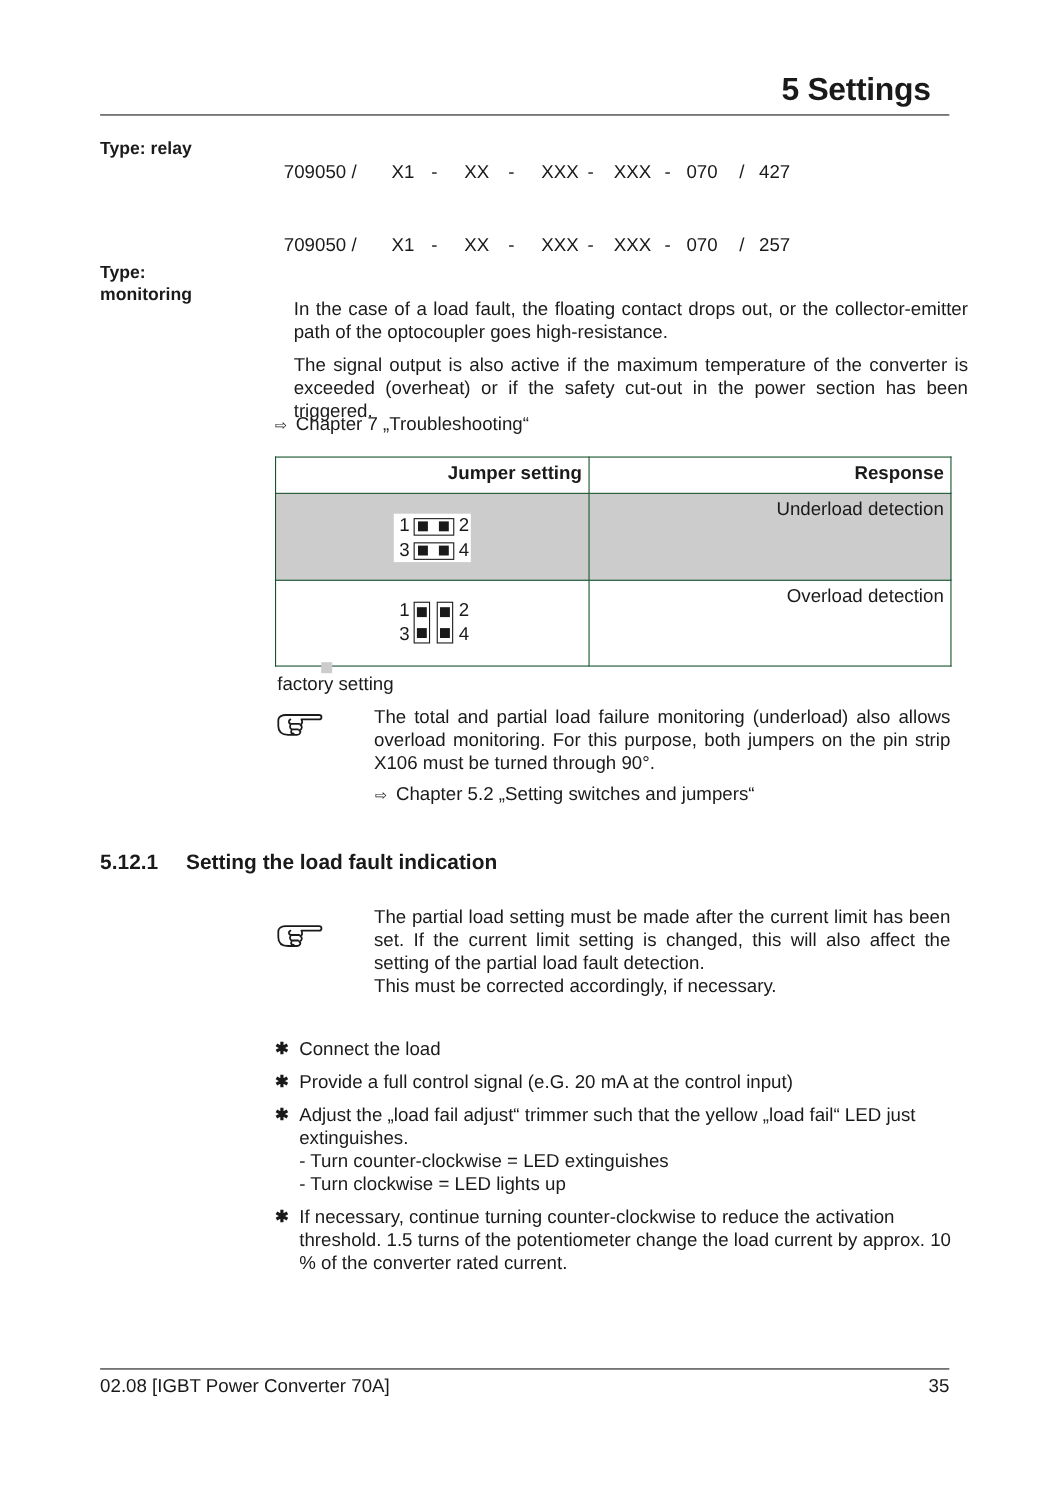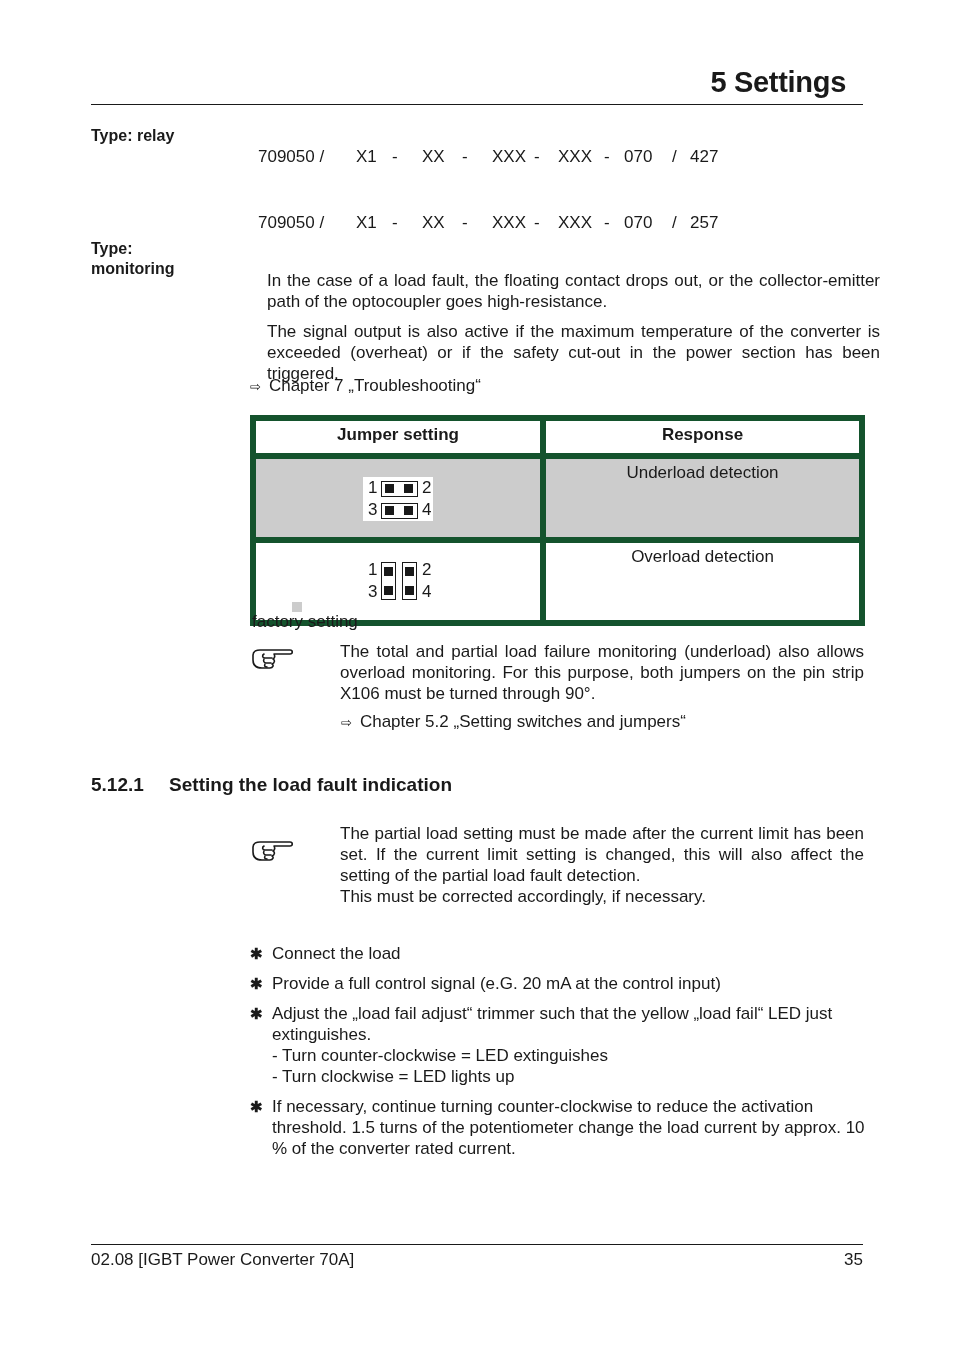--- a/index.html
+++ b/index.html
@@ -19,21 +19,21 @@
     left: 250px; width: 613px; font-size: 17px; line-height: 21px; text-align: justify;
     margin: 17px;
   }
   .ref { font-size: 17px; line-height: 19px; }
   .ref .arrow { font-size: 13px; margin-right: 8px; }
   table.jt {
     position: absolute; left: 250px; top: 415px; width: 615px;
     border-collapse: collapse; font-size: 17px;
   }
   table.jt td, table.jt th {
-    border: 6px solid #14532d; vertical-align: top; text-align: center; padding: 4px 6px;
+    border: 1px solid #14532d; vertical-align: top; text-align: right; padding: 4px 6px;
   }
   table.jt th { font-weight: bold; height: 24px; }
   table.jt td.c1 { width: 272px; }
   tr.factory td { background: #cccccc; }
   .jumper {
     position: relative; margin: 14px auto 0 auto; width: 70px; height: 46px;
     font-size: 17px;
   }
   .jumper .num { position: absolute; line-height: 20px; }
   .pinbox { position: absolute; border: 1.5px solid #1a1a1a; background: #fff; box-sizing: border-box; }

